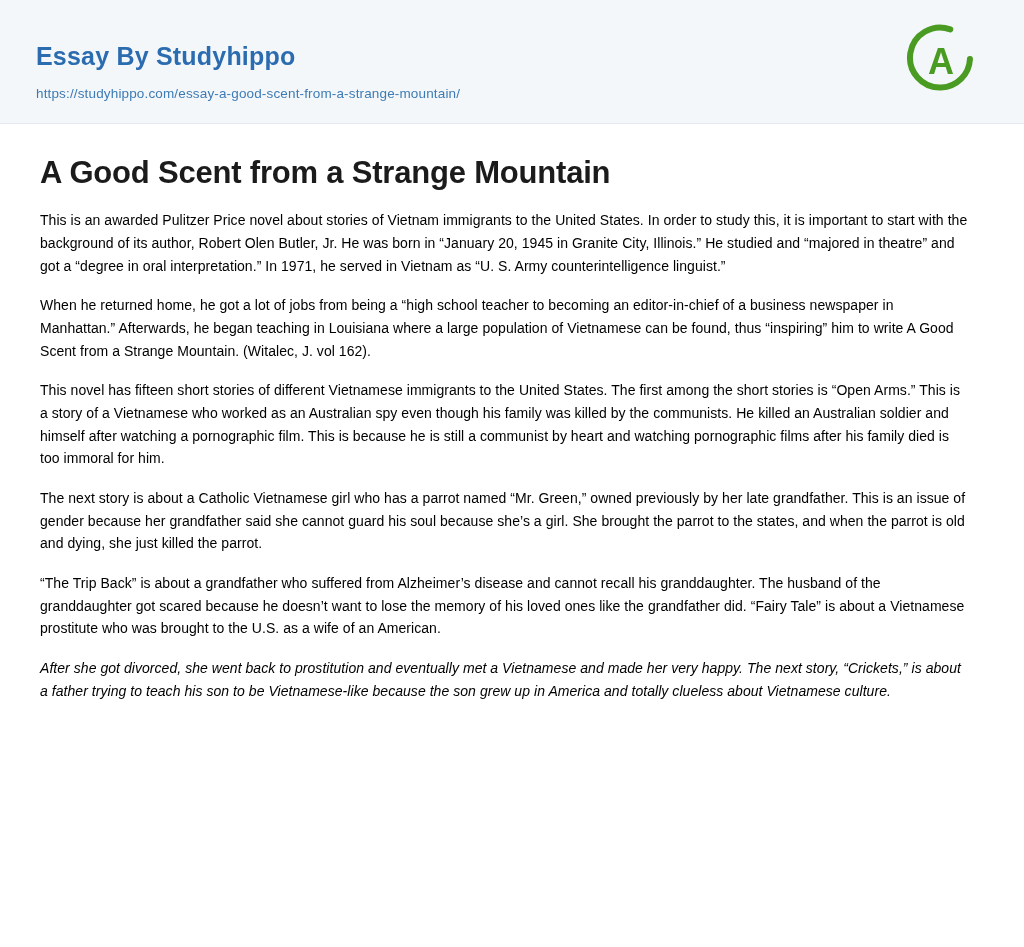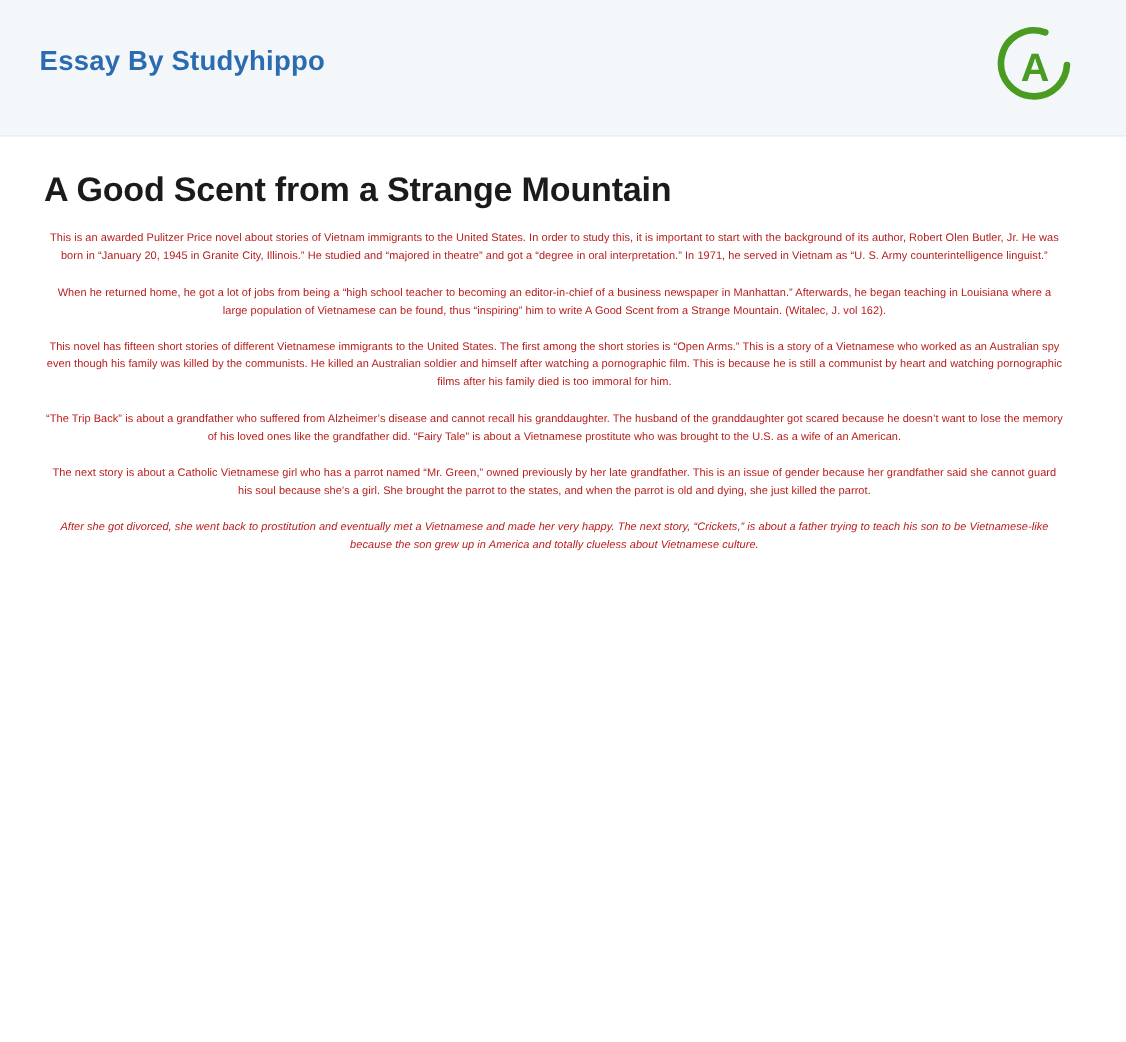--- a/index.html
+++ b/index.html
@@ -59,55 +59,55 @@
   }
   .article-title {
     font-size: 31px;
     line-height: 1.2;
     font-weight: bold;
     color: #1b1b1b;
     margin: 0 0 18px 0;
     letter-spacing: -0.2px;
   }
   .article-body p {
-    font-size: 10px;
+    font-size: 14px;
     line-height: 1.62;
-    color: #b91c1c;
+    color: #000000;
     margin: 0 0 17px 0;
     letter-spacing: 0.05px;
-    text-align: center;
   }
   .article-body p:last-child { margin-bottom: 0; font-style: italic; }
 </style>
 </head>
 <body>
 
 <div id="page">
 
   <div class="header">
     <div class="brand">
       <span>Essay By Studyhippo</span>
     </div>
+    <div class="source-url">https://studyhippo.com/essay-a-good-scent-from-a-strange-mountain/</div>
     <div class="logo-wrap">
       <svg width="78" height="78" viewBox="0 0 78 78" aria-hidden="true">
         <g>
           <path d="M58.5 12.5 A30 30 0 1 0 69 39 A30 30 0 0 0 58.5 12.5 Z" fill="none" stroke="#4a9b21" stroke-width="6" stroke-linecap="round" transform="rotate(-20 39 39)" stroke-dasharray="150 46"></path>
         </g>
         <g>
           <text x="39" y="52" text-anchor="middle" font-family="Liberation Sans, sans-serif" font-size="36" font-weight="bold" fill="#4a9b21">A</text>
         </g>
       </svg>
     </div>
   </div>
 
   <div class="article">
     <h1 class="article-title">A Good Scent from a Strange Mountain</h1>
     <div class="article-body">
       <p>This is an awarded Pulitzer Price novel about stories of Vietnam immigrants to the United States.  In order to study this, it is important to start with the background of its author, Robert Olen Butler, Jr.  He was born in “January 20, 1945 in Granite City, Illinois.”  He studied and “majored in theatre” and got a “degree in oral interpretation.”  In 1971, he served in Vietnam as “U. S. Army counterintelligence linguist.”</p>
       <p>When he returned home, he got a lot of jobs from being a “high school teacher to becoming an editor-in-chief of a business newspaper in Manhattan.”  Afterwards, he began teaching in Louisiana where a large population of Vietnamese can be found, thus “inspiring” him to write A Good Scent from a Strange Mountain.  (Witalec, J. vol 162).</p>
       <p>This novel has fifteen short stories of different Vietnamese immigrants to the United States.  The first among the short stories is “Open Arms.”  This is a story of a Vietnamese who worked as an Australian spy even though his family was killed by the communists.  He killed an Australian soldier and himself after watching a pornographic film.  This is because he is still a communist by heart and watching pornographic films after his family died is too immoral for him.</p>
+      <p>The next story is about a Catholic Vietnamese girl who has a parrot named “Mr. Green,” owned previously by her late grandfather.  This is an issue of gender because her grandfather said she cannot guard his soul because she’s a girl.  She brought the parrot to the states, and when the parrot is old and dying, she just killed the parrot.</p>
       <p>“The Trip Back” is about a grandfather who suffered from Alzheimer’s disease and cannot recall his granddaughter.  The husband of the granddaughter got scared because he doesn’t want to lose the memory of his loved ones like the grandfather did.  “Fairy Tale” is about a Vietnamese prostitute who was brought to the U.S. as a wife of an American.</p>
-      <p>The next story is about a Catholic Vietnamese girl who has a parrot named “Mr. Green,” owned previously by her late grandfather.  This is an issue of gender because her grandfather said she cannot guard his soul because she’s a girl.  She brought the parrot to the states, and when the parrot is old and dying, she just killed the parrot.</p>
       <p>After she got divorced, she went back to prostitution and eventually met a Vietnamese and made her very happy.  The next story, “Crickets,” is about a father trying to teach his son to be Vietnamese-like because the son grew up in America and totally clueless about Vietnamese culture.</p>
     </div>
   </div>
 
 </div>
 
 </body></html>

